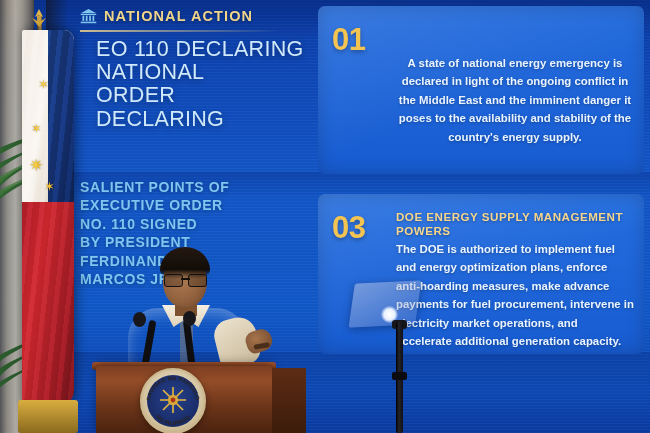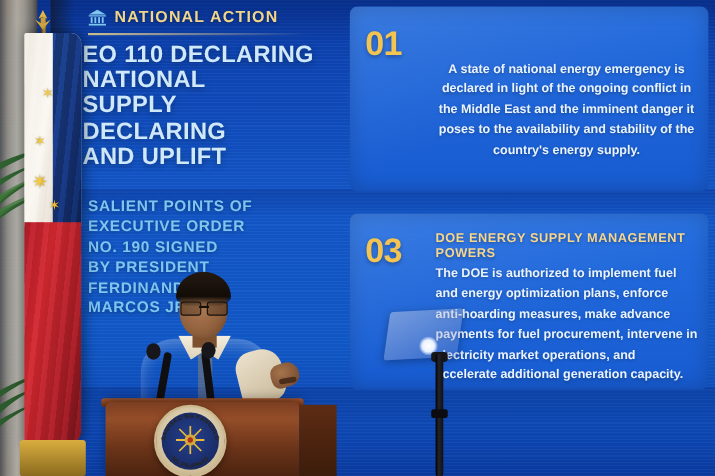--- a/index.html
+++ b/index.html
@@ -83,22 +83,22 @@
     display:flex;align-items:center;gap:7px;
     color:#f0d58a;font-size:14.5px;font-weight:700;letter-spacing:1.1px;
     text-shadow:0 1px 3px rgba(0,0,0,.35);
   }
   .kicker .bank{width:17px;height:16px;flex:0 0 auto;}
   .kicker-rule{
     position:absolute;left:80px;top:30px;width:200px;height:2px;
     background:linear-gradient(90deg,rgba(240,213,138,.85),rgba(240,213,138,0));
   }
   .headline{
-    position:absolute;left:75px;top:38px;width:235px;
-    color:#cfe9fb;font-size:21.5px;line-height:1.08;font-weight:700;
+    position:absolute;left:96px;top:38px;width:235px;
+    color:#cfe9fb;font-size:21.5px;line-height:1.08;font-weight:400;
     letter-spacing:.3px;
     text-shadow:0 2px 6px rgba(0,0,0,.35);
   }
   .headline .l{display:block;}
   .subpoints{
     position:absolute;left:80px;top:178px;width:215px;
     color:#7ec6ef;font-size:14px;line-height:1.32;font-weight:700;
     letter-spacing:.6px;
     text-shadow:0 1px 4px rgba(0,0,0,.3);
   }
@@ -283,29 +283,28 @@
       <rect x="17.7" y="10.5" width="2.4" height="7.5" fill="#7ec6ef"></rect>
       <rect x="1" y="19" width="22" height="2.2" fill="#7ec6ef"></rect>
     </svg>
     <span>NATIONAL ACTION</span>
   </div>
   <div class="kicker-rule"></div>
 
   <div class="headline">
     <span class="l">EO 110 DECLARING</span>
     <span class="l">NATIONAL</span>
-    <span class="l">SUPPLY</span>
+    <span class="l">ORDER</span>
     <span class="l">DECLARING</span>
-    <span class="l">AND UPLIFT</span>
   </div>
 
   <div class="subpoints">
     <span class="l">SALIENT POINTS OF</span>
     <span class="l">EXECUTIVE ORDER</span>
-    <span class="l">NO. 190 SIGNED</span>
+    <span class="l">NO. 110 SIGNED</span>
     <span class="l">BY PRESIDENT</span>
     <span class="l">FERDINAND</span>
     <span class="l">MARCOS JR.</span>
   </div>
 
   <div class="card" id="card1">
     <div class="card-num">01</div>
     <div class="card-body">A state of national energy emergency is declared in light of the ongoing conflict in the Middle East and the imminent danger it poses to the availability and stability of the country's energy supply.</div>
   </div>
 

